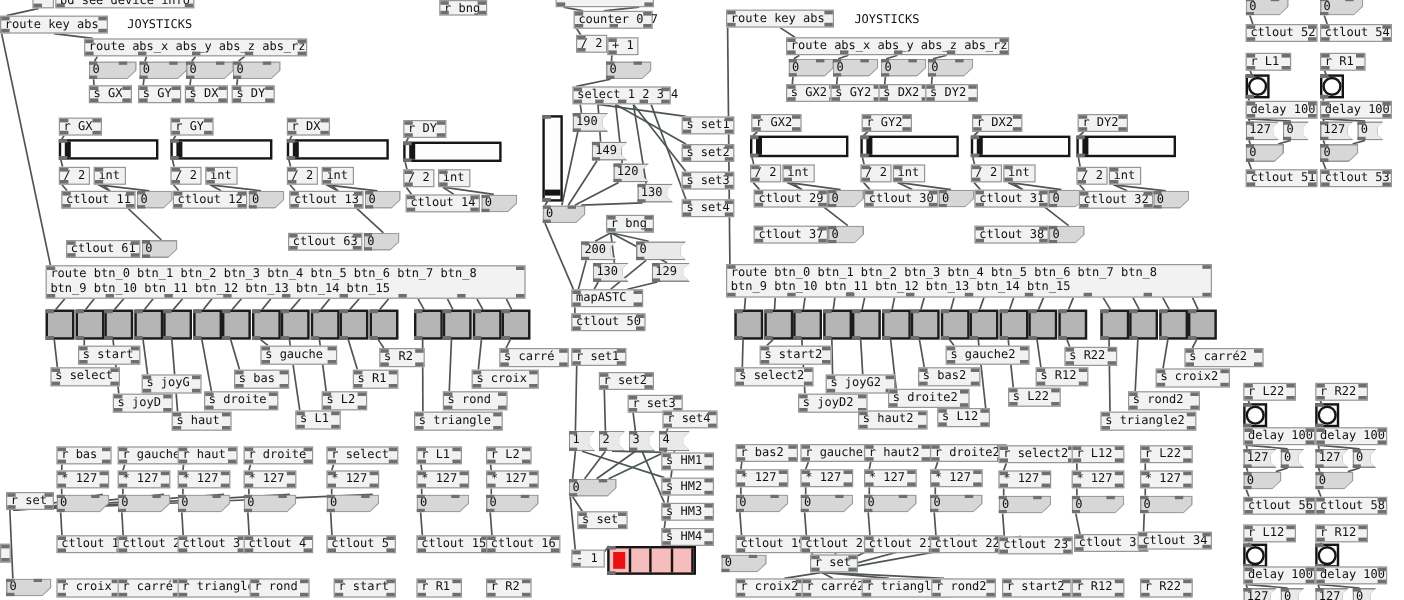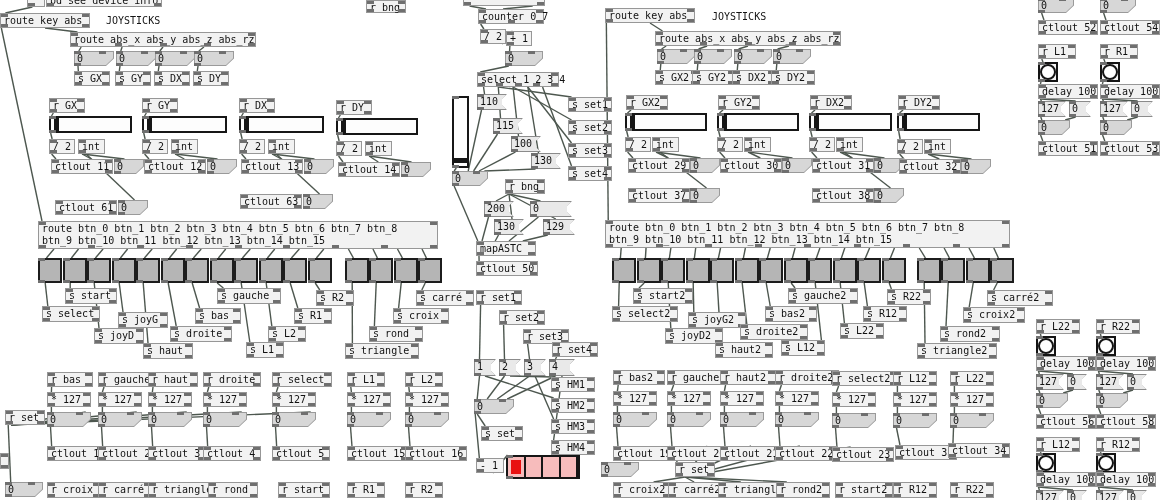--- a/index.html
+++ b/index.html
@@ -416,23 +416,23 @@
     <div class="bx obj" style="left: 278px; top: 482px; width: 52px; height: 16px;">r start<span class="nub" style="left: 0px; top: 0px;"></span><span class="nub" style="right: 0px; top: 0px;"></span><span class="nub" style="left: 0px; bottom: 0px;"></span><span class="nub" style="right: 0px; bottom: 0px;"></span></div>
     <div class="bx obj" style="left: 347px; top: 482px; width: 38px; height: 16px;">r R1<span class="nub" style="left: 0px; top: 0px;"></span><span class="nub" style="right: 0px; top: 0px;"></span><span class="nub" style="left: 0px; bottom: 0px;"></span><span class="nub" style="right: 0px; bottom: 0px;"></span></div>
     <div class="bx obj" style="left: 405px; top: 482px; width: 38px; height: 16px;">r R2<span class="nub" style="left: 0px; top: 0px;"></span><span class="nub" style="right: 0px; top: 0px;"></span><span class="nub" style="left: 0px; bottom: 0px;"></span><span class="nub" style="right: 0px; bottom: 0px;"></span></div>
     <div class="bx obj" style="left: 366px; top: 0px; width: 40px; height: 13px;">r bng<span class="nub" style="left: 0px; top: 0px;"></span><span class="nub" style="right: 0px; top: 0px;"></span><span class="nub" style="left: 0px; bottom: 0px;"></span><span class="nub" style="right: 0px; bottom: 0px;"></span></div>
     <div class="bx obj" style="left: 463px; top: -4px; width: 82px; height: 10px;"><span class="nub" style="left: 0px; bottom: 0px;"></span><span class="nub" style="right: 0px; bottom: 0px;"></span></div>
     <div class="bx obj" style="left: 478px; top: 9px; width: 66px; height: 15px;">counter 0 7<span class="nub" style="left: 0px; top: 0px;"></span><span class="nub" style="right: 0px; top: 0px;"></span><span class="nub" style="left: 0px; bottom: 0px;"></span><span class="nub" style="left: 28.5px; bottom: 0px;"></span><span class="nub" style="left: 57px; bottom: 0px;"></span></div>
     <div class="bx obj" style="left: 480px; top: 29px; width: 26px; height: 15px;">/ 2<span class="nub" style="left: 0px; top: 0px;"></span><span class="nub" style="left: 0px; bottom: 0px;"></span></div>
     <div class="bx obj" style="left: 506px; top: 31px; width: 26px; height: 15px;">+ 1<span class="nub" style="left: 0px; top: 0px;"></span><span class="nub" style="left: 0px; bottom: 0px;"></span></div>
     <div class="bx num" style="left: 505px; top: 51px; width: 38px; height: 15px;"><div class="num-in">0</div><span class="nub" style="left: 0px; top: 0px;"></span><span class="nub" style="left: 0px; bottom: 0px;"></span><span class="nub" style="right: 8px; top: 0px;"></span></div>
     <div class="bx obj" style="left: 477px; top: 72px; width: 82px; height: 15px;">select 1 2 3 4<span class="nub" style="left: 0px; top: 0px;"></span><span class="nub" style="right: 0px; top: 0px;"></span><span class="nub" style="left: 0px; bottom: 0px;"></span><span class="nub" style="left: 18.25px; bottom: 0px;"></span><span class="nub" style="left: 36.5px; bottom: 0px;"></span><span class="nub" style="left: 54.75px; bottom: 0px;"></span><span class="nub" style="left: 73px; bottom: 0px;"></span></div>
-    <div class="bx msg" style="left: 477px; top: 94px; width: 30px; height: 16px;"><div class="msg-in">110</div><span class="nub" style="left: 0px; top: 0px;"></span><span class="nub" style="left: 0px; bottom: 0px;"></span></div>
-    <div class="bx msg" style="left: 493px; top: 118px; width: 30px; height: 16px;"><div class="msg-in">115</div><span class="nub" style="left: 0px; top: 0px;"></span><span class="nub" style="left: 0px; bottom: 0px;"></span></div>
-    <div class="bx msg" style="left: 511px; top: 136px; width: 30px; height: 16px;"><div class="msg-in">100</div><span class="nub" style="left: 0px; top: 0px;"></span><span class="nub" style="left: 0px; bottom: 0px;"></span></div>
+    <div class="bx msg" style="left: 477px; top: 94px; width: 30px; height: 16px;"><div class="msg-in">190</div><span class="nub" style="left: 0px; top: 0px;"></span><span class="nub" style="left: 0px; bottom: 0px;"></span></div>
+    <div class="bx msg" style="left: 493px; top: 118px; width: 30px; height: 16px;"><div class="msg-in">149</div><span class="nub" style="left: 0px; top: 0px;"></span><span class="nub" style="left: 0px; bottom: 0px;"></span></div>
+    <div class="bx msg" style="left: 511px; top: 136px; width: 30px; height: 16px;"><div class="msg-in">120</div><span class="nub" style="left: 0px; top: 0px;"></span><span class="nub" style="left: 0px; bottom: 0px;"></span></div>
     <div class="bx msg" style="left: 531px; top: 153px; width: 30px; height: 16px;"><div class="msg-in">130</div><span class="nub" style="left: 0px; top: 0px;"></span><span class="nub" style="left: 0px; bottom: 0px;"></span></div>
     <div class="bx obj" style="left: 568px; top: 97px; width: 44px; height: 15px;">s set1<span class="nub" style="left: 0px; top: 0px;"></span><span class="nub" style="right: 0px; top: 0px;"></span><span class="nub" style="left: 0px; bottom: 0px;"></span><span class="nub" style="right: 0px; bottom: 0px;"></span></div>
     <div class="bx obj" style="left: 568px; top: 120px; width: 44px; height: 15px;">s set2<span class="nub" style="left: 0px; top: 0px;"></span><span class="nub" style="right: 0px; top: 0px;"></span><span class="nub" style="left: 0px; bottom: 0px;"></span><span class="nub" style="right: 0px; bottom: 0px;"></span></div>
     <div class="bx obj" style="left: 568px; top: 143px; width: 44px; height: 15px;">s set3<span class="nub" style="left: 0px; top: 0px;"></span><span class="nub" style="right: 0px; top: 0px;"></span><span class="nub" style="left: 0px; bottom: 0px;"></span><span class="nub" style="right: 0px; bottom: 0px;"></span></div>
     <div class="bx obj" style="left: 568px; top: 166px; width: 44px; height: 15px;">s set4<span class="nub" style="left: 0px; top: 0px;"></span><span class="nub" style="right: 0px; top: 0px;"></span><span class="nub" style="left: 0px; bottom: 0px;"></span><span class="nub" style="right: 0px; bottom: 0px;"></span></div>
     <div class="bx vsl" style="left: 452px; top: 96px; width: 17px; height: 72px;"><div class="vknob"></div><span class="nub" style="left: -2px; top: -2px;"></span><span class="nub" style="left: -2px; bottom: -2px;"></span></div>
     <div class="bx num" style="left: 452px; top: 171px; width: 36px; height: 15px;"><div class="num-in">0</div><span class="nub" style="left: 0px; top: 0px;"></span><span class="nub" style="left: 0px; bottom: 0px;"></span><span class="nub" style="right: 8px; top: 0px;"></span></div>
     <div class="bx obj" style="left: 505px; top: 179px; width: 40px; height: 15px;">r bng<span class="nub" style="left: 0px; top: 0px;"></span><span class="nub" style="right: 0px; top: 0px;"></span><span class="nub" style="left: 0px; bottom: 0px;"></span><span class="nub" style="right: 0px; bottom: 0px;"></span></div>
     <div class="bx msg" style="left: 484px; top: 201px; width: 30px; height: 16px;"><div class="msg-in">200</div><span class="nub" style="left: 0px; top: 0px;"></span><span class="nub" style="left: 0px; bottom: 0px;"></span></div>
     <div class="bx msg" style="left: 530px; top: 201px; width: 42px; height: 16px;"><div class="msg-in">0</div><span class="nub" style="left: 0px; top: 0px;"></span><span class="nub" style="left: 0px; bottom: 0px;"></span></div>

